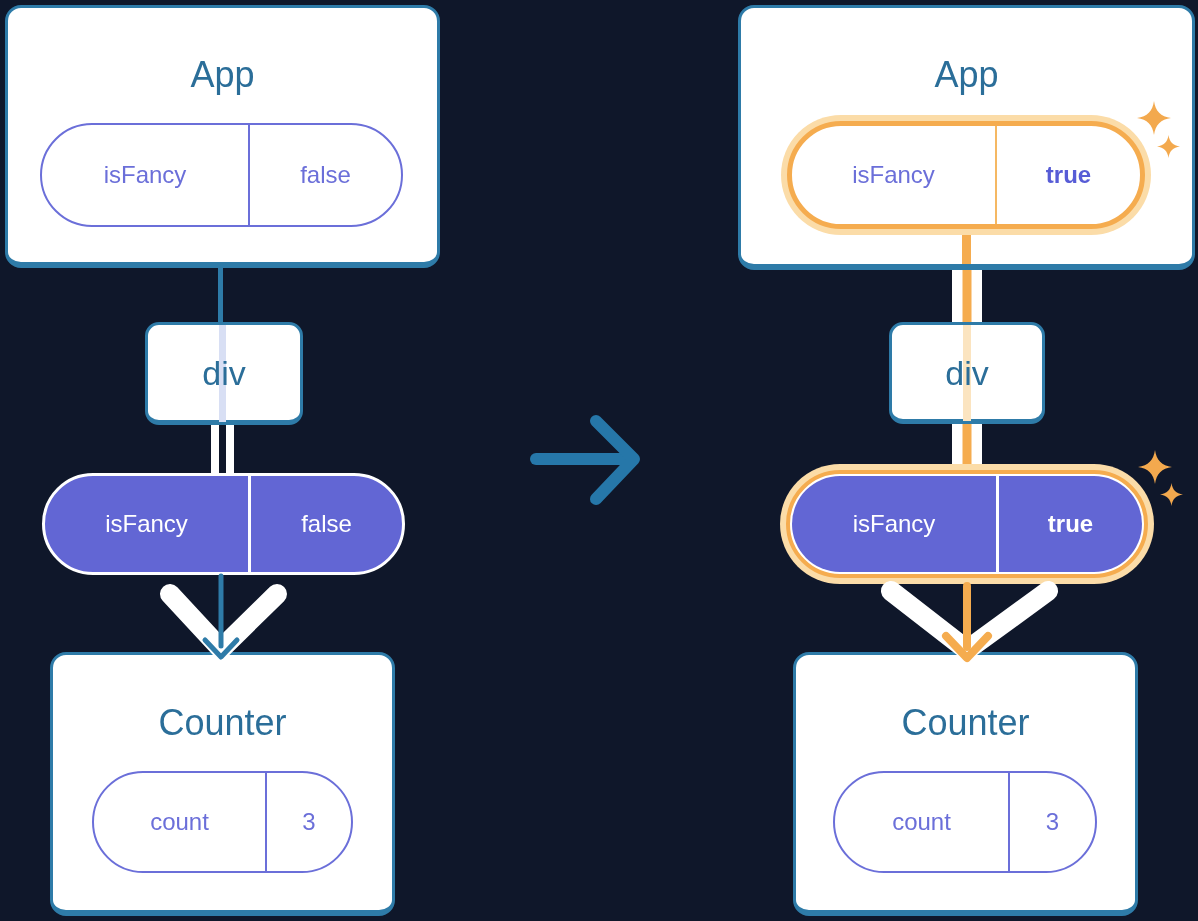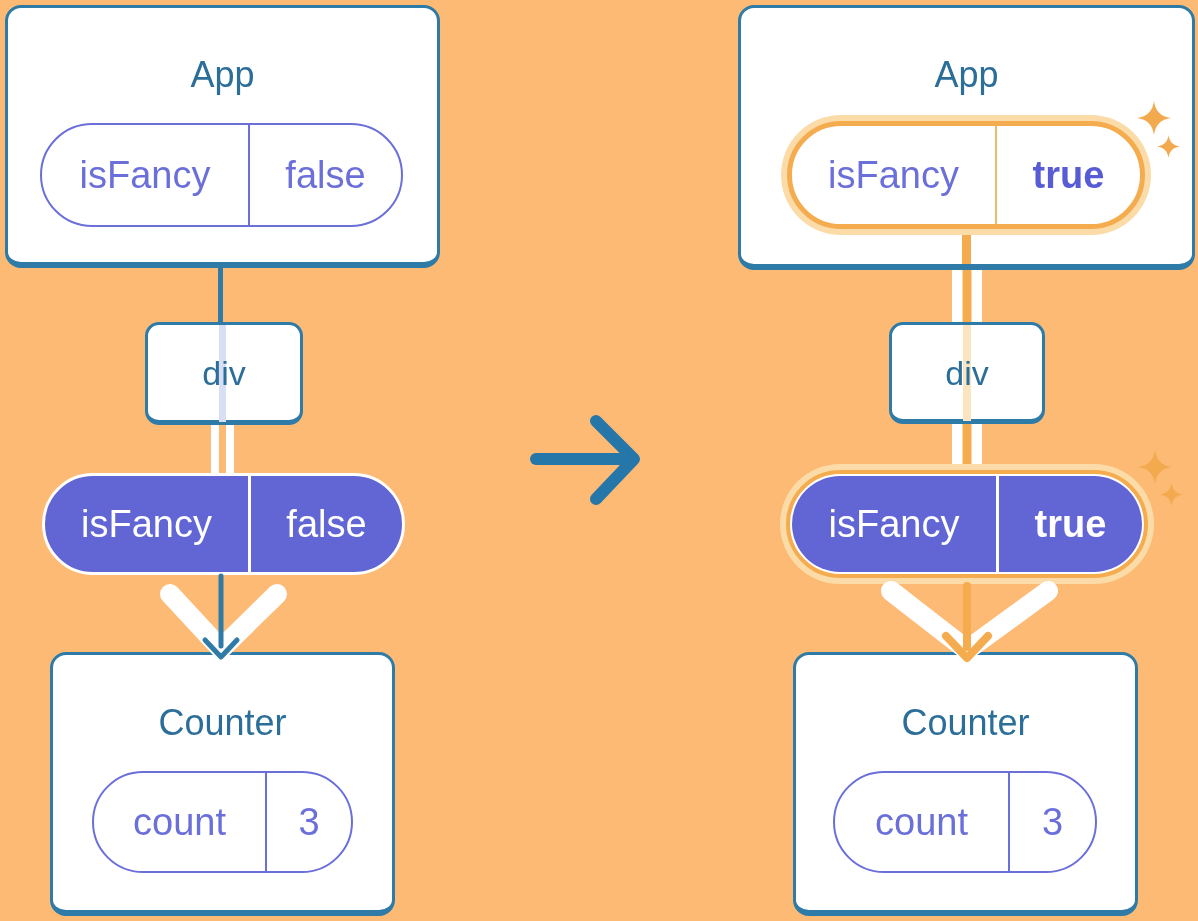--- a/index.html
+++ b/index.html
@@ -1,30 +1,30 @@
 <!DOCTYPE html>
 <html><head>
 <meta charset="utf-8">
 <style>
   html,body{margin:0;padding:0;}
   body{font-family:"Liberation Sans", sans-serif;}
-  .stage{position:relative;width:1198px;height:921px;background:#fdba74;overflow:hidden;}
+  .stage{position:relative;width:1198px;height:921px;background:#0f172a;overflow:hidden;}
   .layer{position:absolute;left:0;top:0;width:1198px;height:921px;pointer-events:none;}
   .z1{z-index:1}.z5{z-index:5}
 
   .card{position:absolute;background:#fff;border:3px solid #2E7BA8;border-bottom-width:6px;
         border-radius:16px;box-sizing:border-box;z-index:2;}
   .divbox{border-bottom-width:5px;border-radius:14px;}
 
   .title{position:absolute;z-index:4;text-align:center;color:#2B6E99;font-size:36px;
          font-weight:500;line-height:42px;}
   .divlabel{font-size:34px;}
 
   .pill{position:absolute;z-index:4;display:flex;box-sizing:border-box;border-radius:60px;
-        font-size:38px;color:#6B6FD9;}
+        font-size:24px;color:#6B6FD9;}
   .pill .seg{display:flex;align-items:center;justify-content:center;box-sizing:border-box;}
   .pill-outline{border:2.5px solid #6B6FD9;background:#fff;}
   .pill-outline .seg-l{border-right:2.5px solid #6B6FD9;}
 
   .pill-filled{background:#6266D4;border:3px solid #fff;color:#fff;}
   .pill-filled .seg-l{border-right:3.5px solid #fff;}
 
   .pill-fancy{border:5px solid #F5AC4F;background:#fff;box-shadow:0 0 0 6px #FBDCA8;}
   .pill-fancy .seg-l{border-right:2.5px solid #F5B863;}
 

